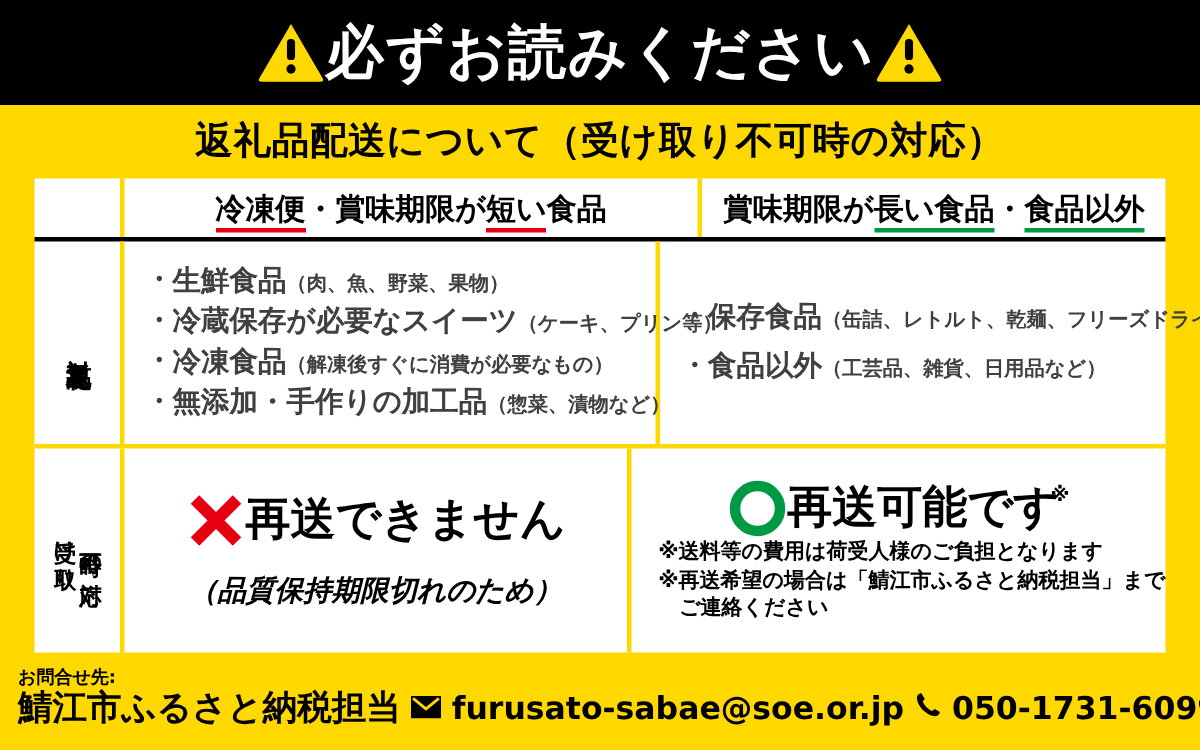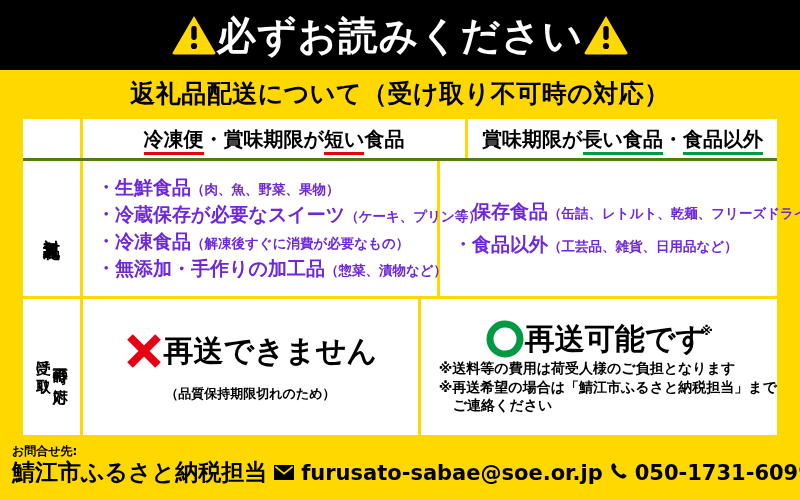--- a/index.html
+++ b/index.html
@@ -71,21 +71,21 @@
     height: 322px;
     display: flex;
     flex-direction: column;
   }
   .trow {
     display: flex;
     box-sizing: border-box;
   }
   .trow.head-row {
     height: 42px;
-    border-bottom: 3px solid #4d7c0f;
+    border-bottom: 3px solid #000000;
   }
   .trow.body-row-1 {
     height: 138px;
     border-bottom: 3px solid #FFD800;
   }
   .trow.body-row-2 {
     flex: 1;
   }
   .rowlabel {
     width: 60px;
@@ -150,21 +150,21 @@
   }
 
   
   .bullets {
     padding-left: 14px;
     width: 100%;
     box-sizing: border-box;
   }
   .bullet {
     display: block;
-    color: #6d28d9;
+    color: #404040;
     white-space: nowrap;
     margin: 5px 0;
     line-height: 1.15;
   }
   .bullet .dot {
     font-size: 18px;
     font-weight: bold;
     vertical-align: 1px;
   }
   .bullet .bmain {
@@ -199,26 +199,27 @@
   }
   .result-asterisk {
     font-size: 13px;
     font-weight: bold;
     color: #000;
     align-self: flex-start;
     margin-top: 4px;
     margin-left: -6px;
   }
   .result-sub {
-    font-size: 13px;
+    font-size: 19px;
     font-weight: bold;
     color: #000;
     text-align: center;
     margin-top: 14px;
     white-space: nowrap;
+    font-style: italic;
   }
   .mark-x, .mark-o {
     width: 40px;
     height: 40px;
     flex: 0 0 auto;
     display: block;
   }
   .notes {
     padding-left: 18px;
     width: 100%;

